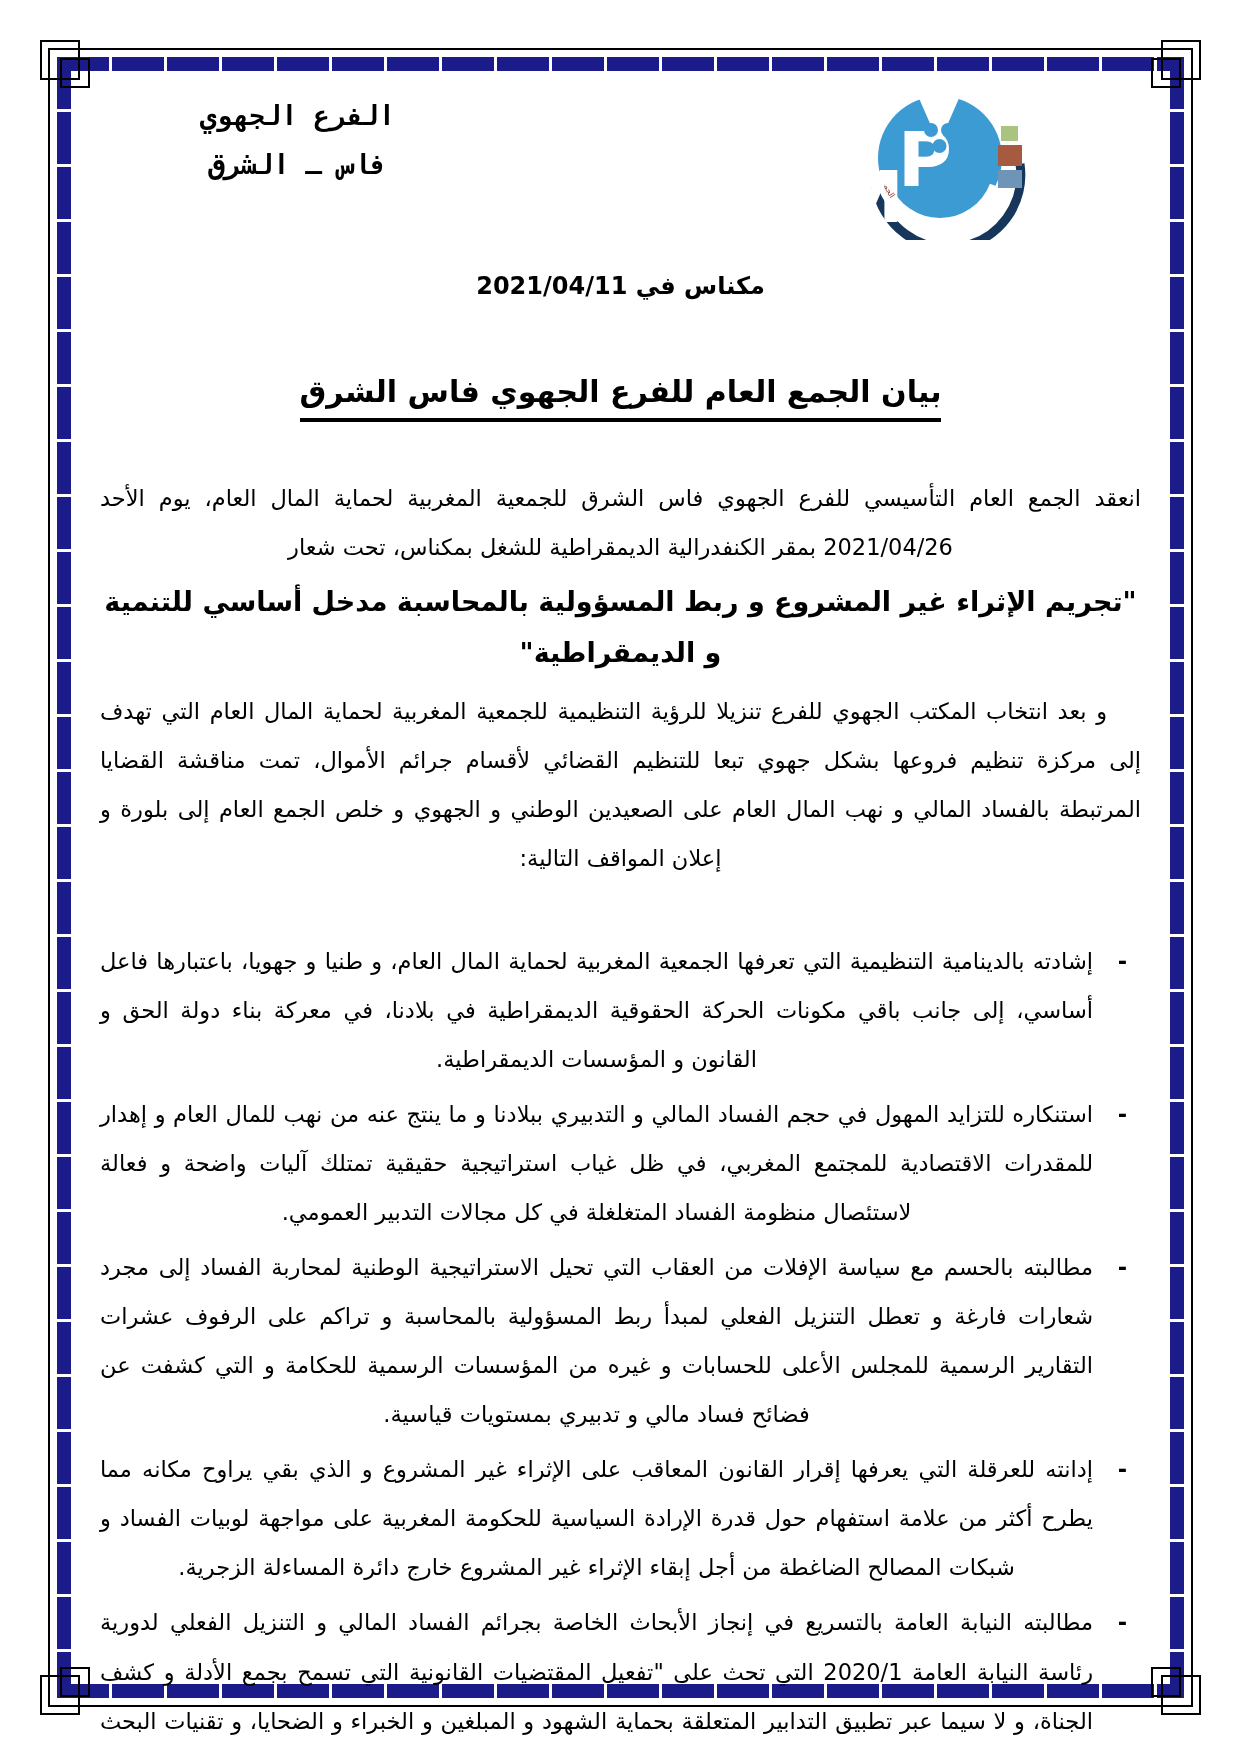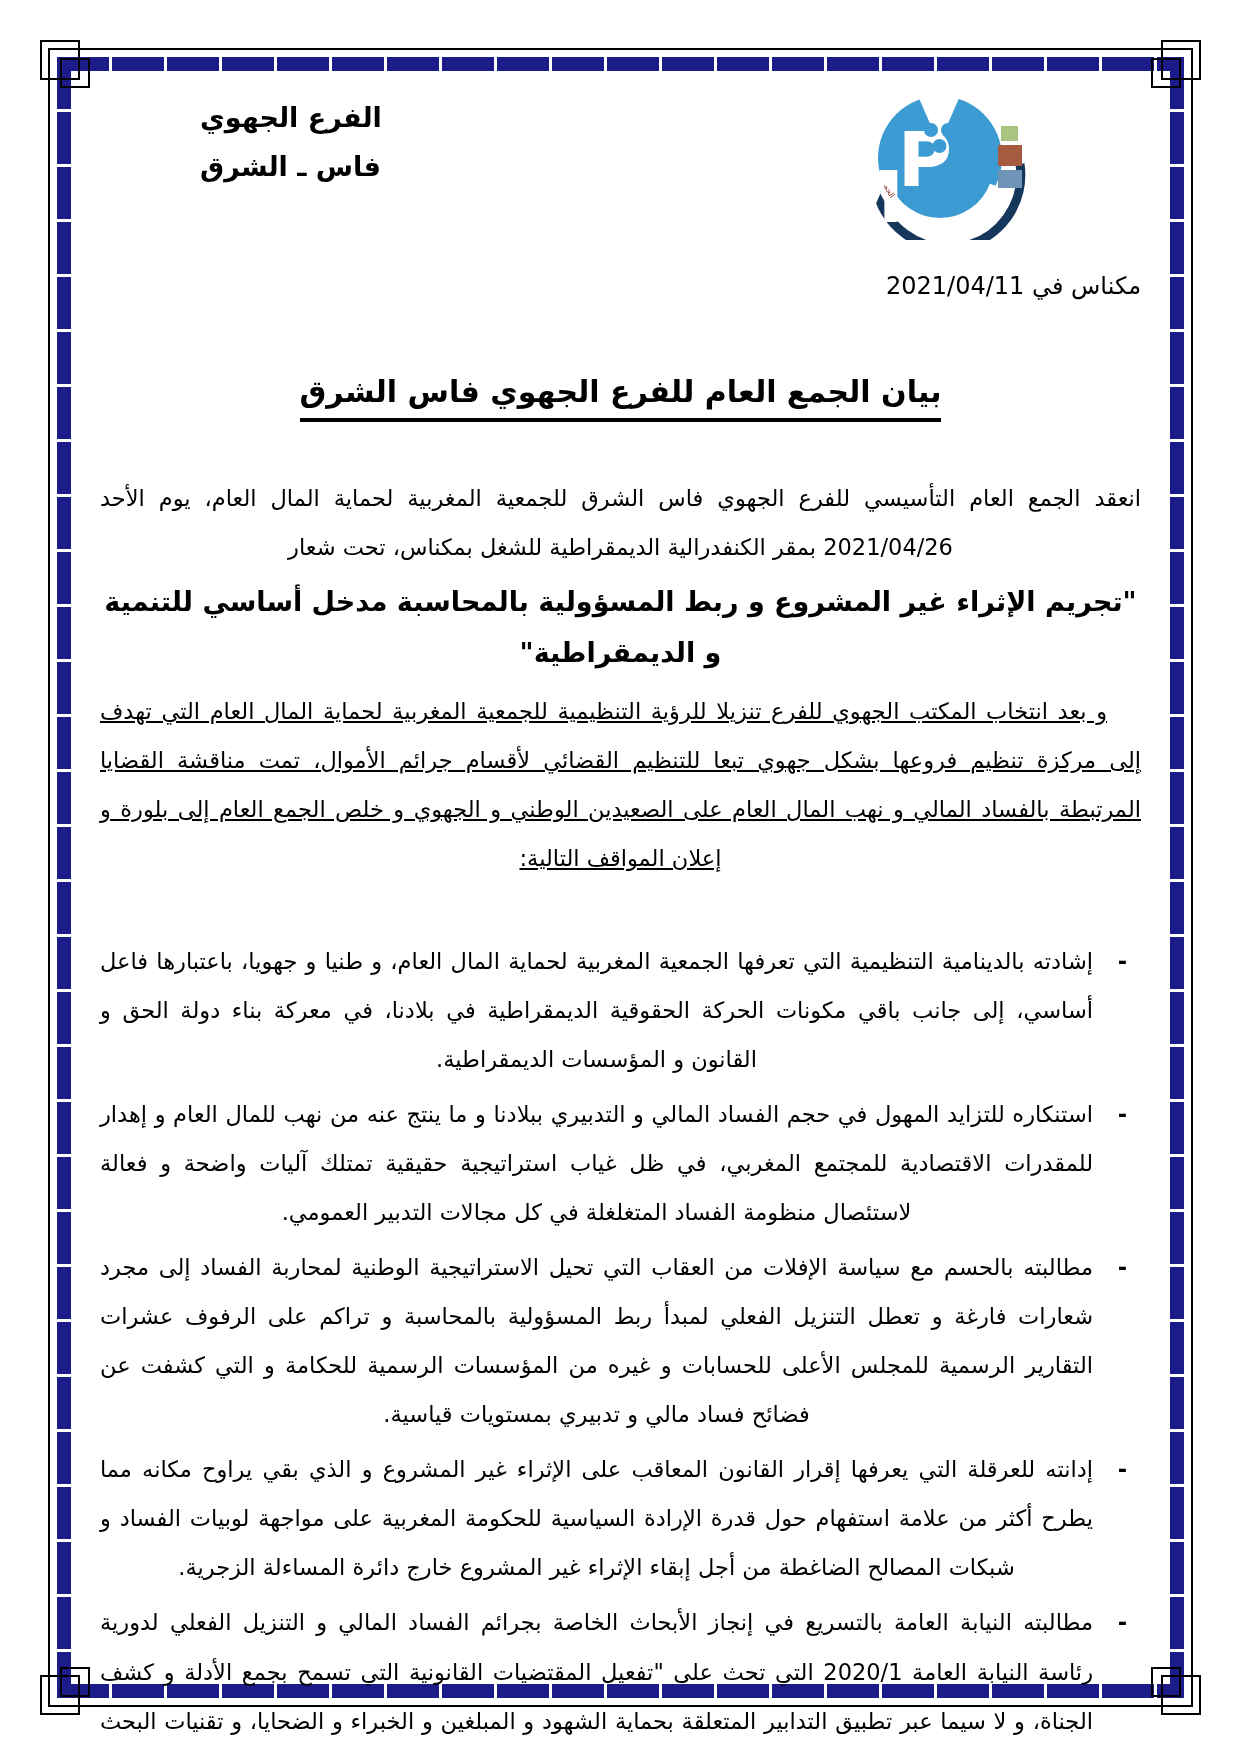--- a/index.html
+++ b/index.html
@@ -20,32 +20,32 @@
   .csq.small { width:26px; height:26px; }
   .tl1 { left:40px;  top:40px;  } .tl2 { left:60px;  top:58px;  }
   .tr1 { right:40px; top:40px;  } .tr2 { right:60px; top:58px;  }
   .bl1 { left:40px;  bottom:40px; } .bl2 { left:60px;  bottom:58px; }
   .br1 { right:40px; bottom:40px; } .br2 { right:60px; bottom:58px; }
 
   
   .content { position:absolute; left:100px; right:100px; top:88px; direction:rtl; color:#000; }
 
   .header { display:flex; justify-content:space-between; align-items:flex-start; padding:6px 85px 0 100px; }
-  .org, .branch { font-weight:bold; font-size:27px; line-height:1.8; text-align:left; white-space:nowrap; }
+  .org, .branch { font-weight:bold; font-size:27px; line-height:1.8; text-align:center; white-space:nowrap;font-family:Liberation Mono, monospace; }
   .logo-wrap { transform:translateX(-14px); margin-top:-4px; }
 
-  .date-line { margin-top:28px; font-size:24px; text-align:right; }
+  .date-line { margin-top:28px; font-size:24px; text-align:center;font-weight:bold; }
 
   .doc-title { margin-top:74px; text-align:center; font-size:30px; font-weight:bold; }
   .doc-title span { display:inline-block; border-bottom:4px solid #000; padding-bottom:9px; }
 
   .para { font-size:22.5px; line-height:2.18; text-align:justify; text-align-last:center; margin:0; }
   .p1 { margin-top:52px; }
   .slogan { font-size:27px; font-weight:bold; text-align:center; margin-top:4px; line-height:1.9; }
-  .p2 { margin-top:8px; text-indent:34px;text-decoration:underline; }
+  .p2 { margin-top:8px; text-indent:34px; }
 
   .bullets { margin-top:54px; }
   .bullet { position:relative; padding-right:48px; font-size:22.5px; line-height:2.18; text-align:justify; text-align-last:center; margin-bottom:6px; }
   .bullet .marker { position:absolute; right:14px; top:0; font-weight:bold; }
 </style>
 </head>
 <body>
 
 <div class="page">
 

